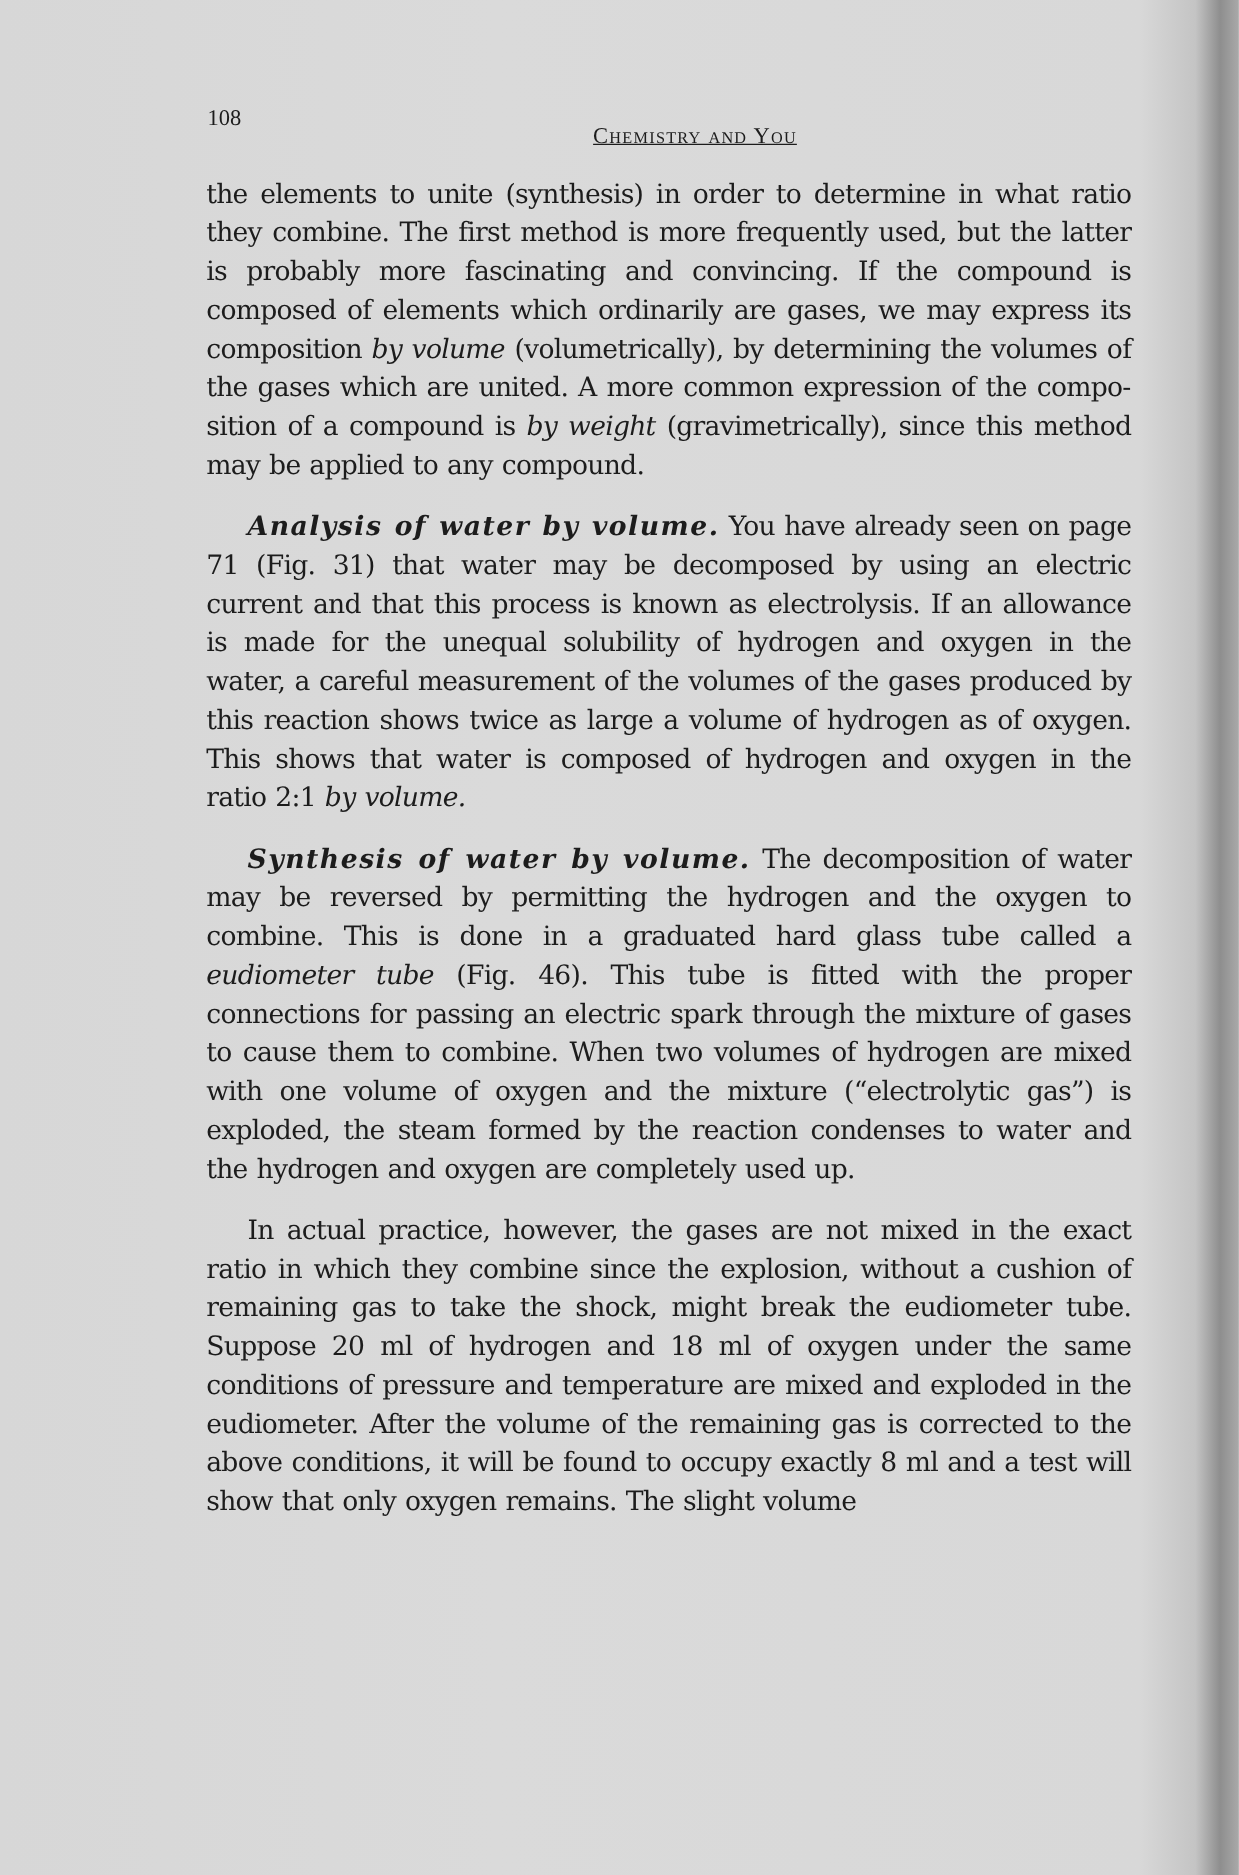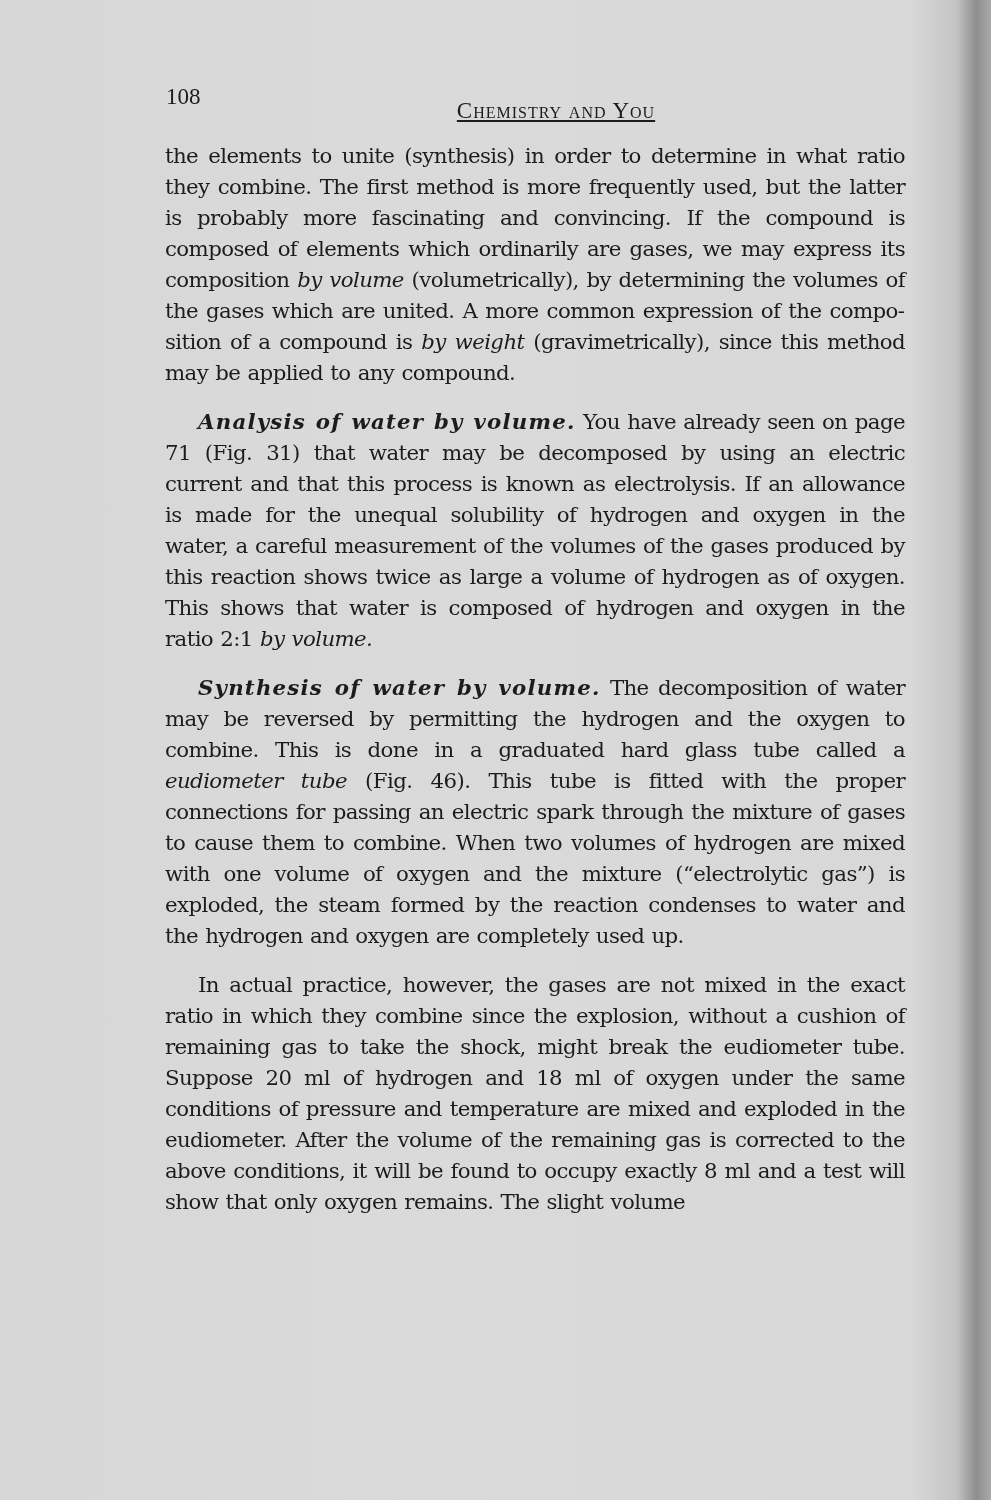--- a/index.html
+++ b/index.html
@@ -9,21 +9,21 @@
     position: relative;
     font-family: "DejaVu Serif", "Liberation Serif", serif;
     color: #1c1c1c;
   }
   .page {
     position: absolute; left: 0; top: 0; width: 991px; height: 1500px;
     background: linear-gradient(to right, #d7d7d7 0%, #dadada 40%, #d8d8d8 92%, #c4c4c4 96.5%, #8e8e8e 98.5%, #a9a9a9 100%);
   }
   .header {
     position: absolute; top: 84px; left: 166px; width: 740px; height: 30px;
-    font-family: "Liberation Serif", serif; font-size: 23px;
+    font-family: "Liberation Serif", serif; font-size: 18px;
   }
   .page-number { position: absolute; left: 0; top: 0; }
   .running-head {
     position: absolute; left: 0; right: 0; text-align: center; top: 14px;
     font-variant: small-caps; letter-spacing: 1px; padding-left: 40px; text-decoration: underline;
   }
   .body-text {
     position: absolute; top: 140px; left: 165px; width: 740px;
     font-family: "DejaVu Serif", serif; font-size: 21.3px; line-height: 31px;
     text-align: justify; letter-spacing: -0.6px; word-spacing: 1px;

